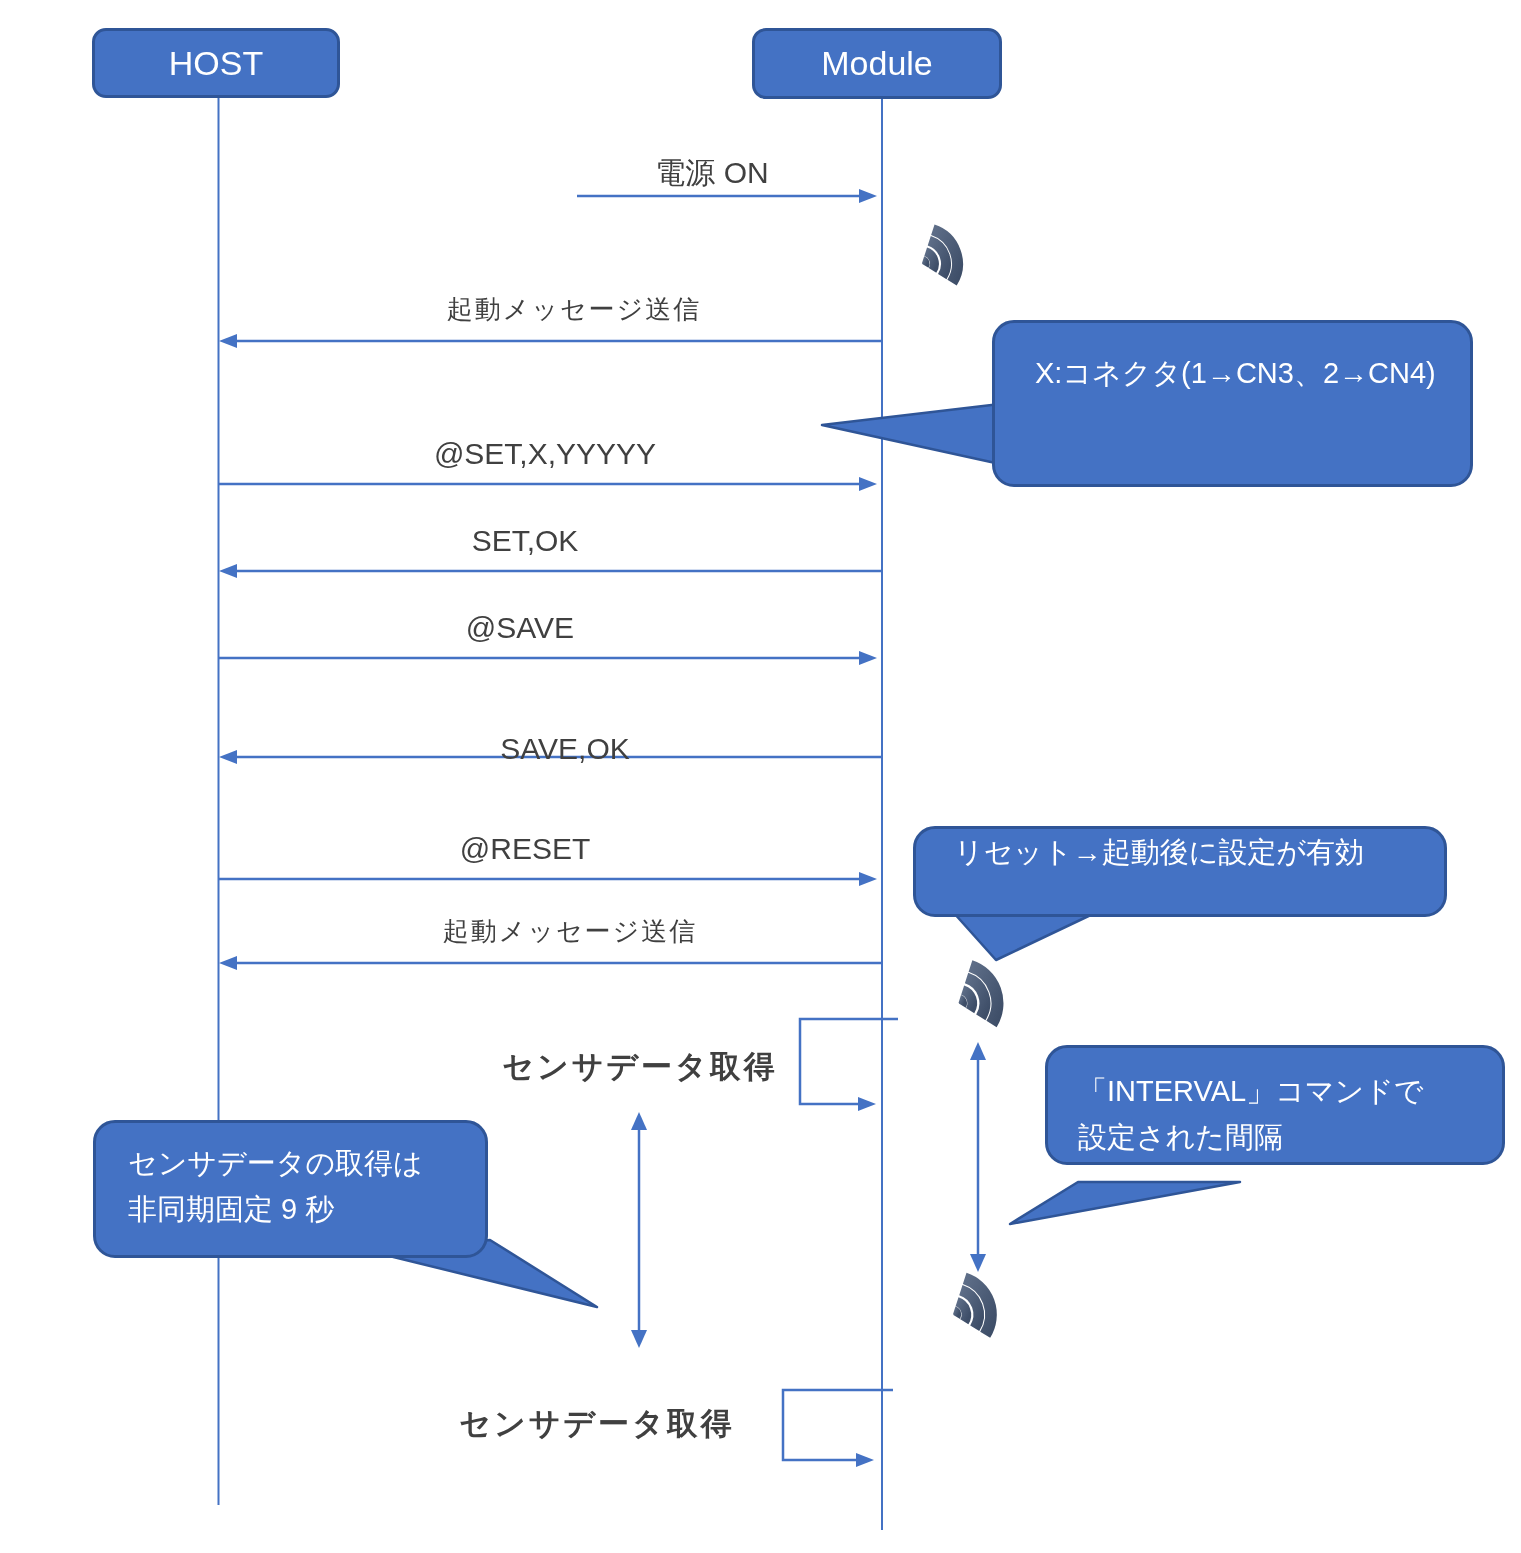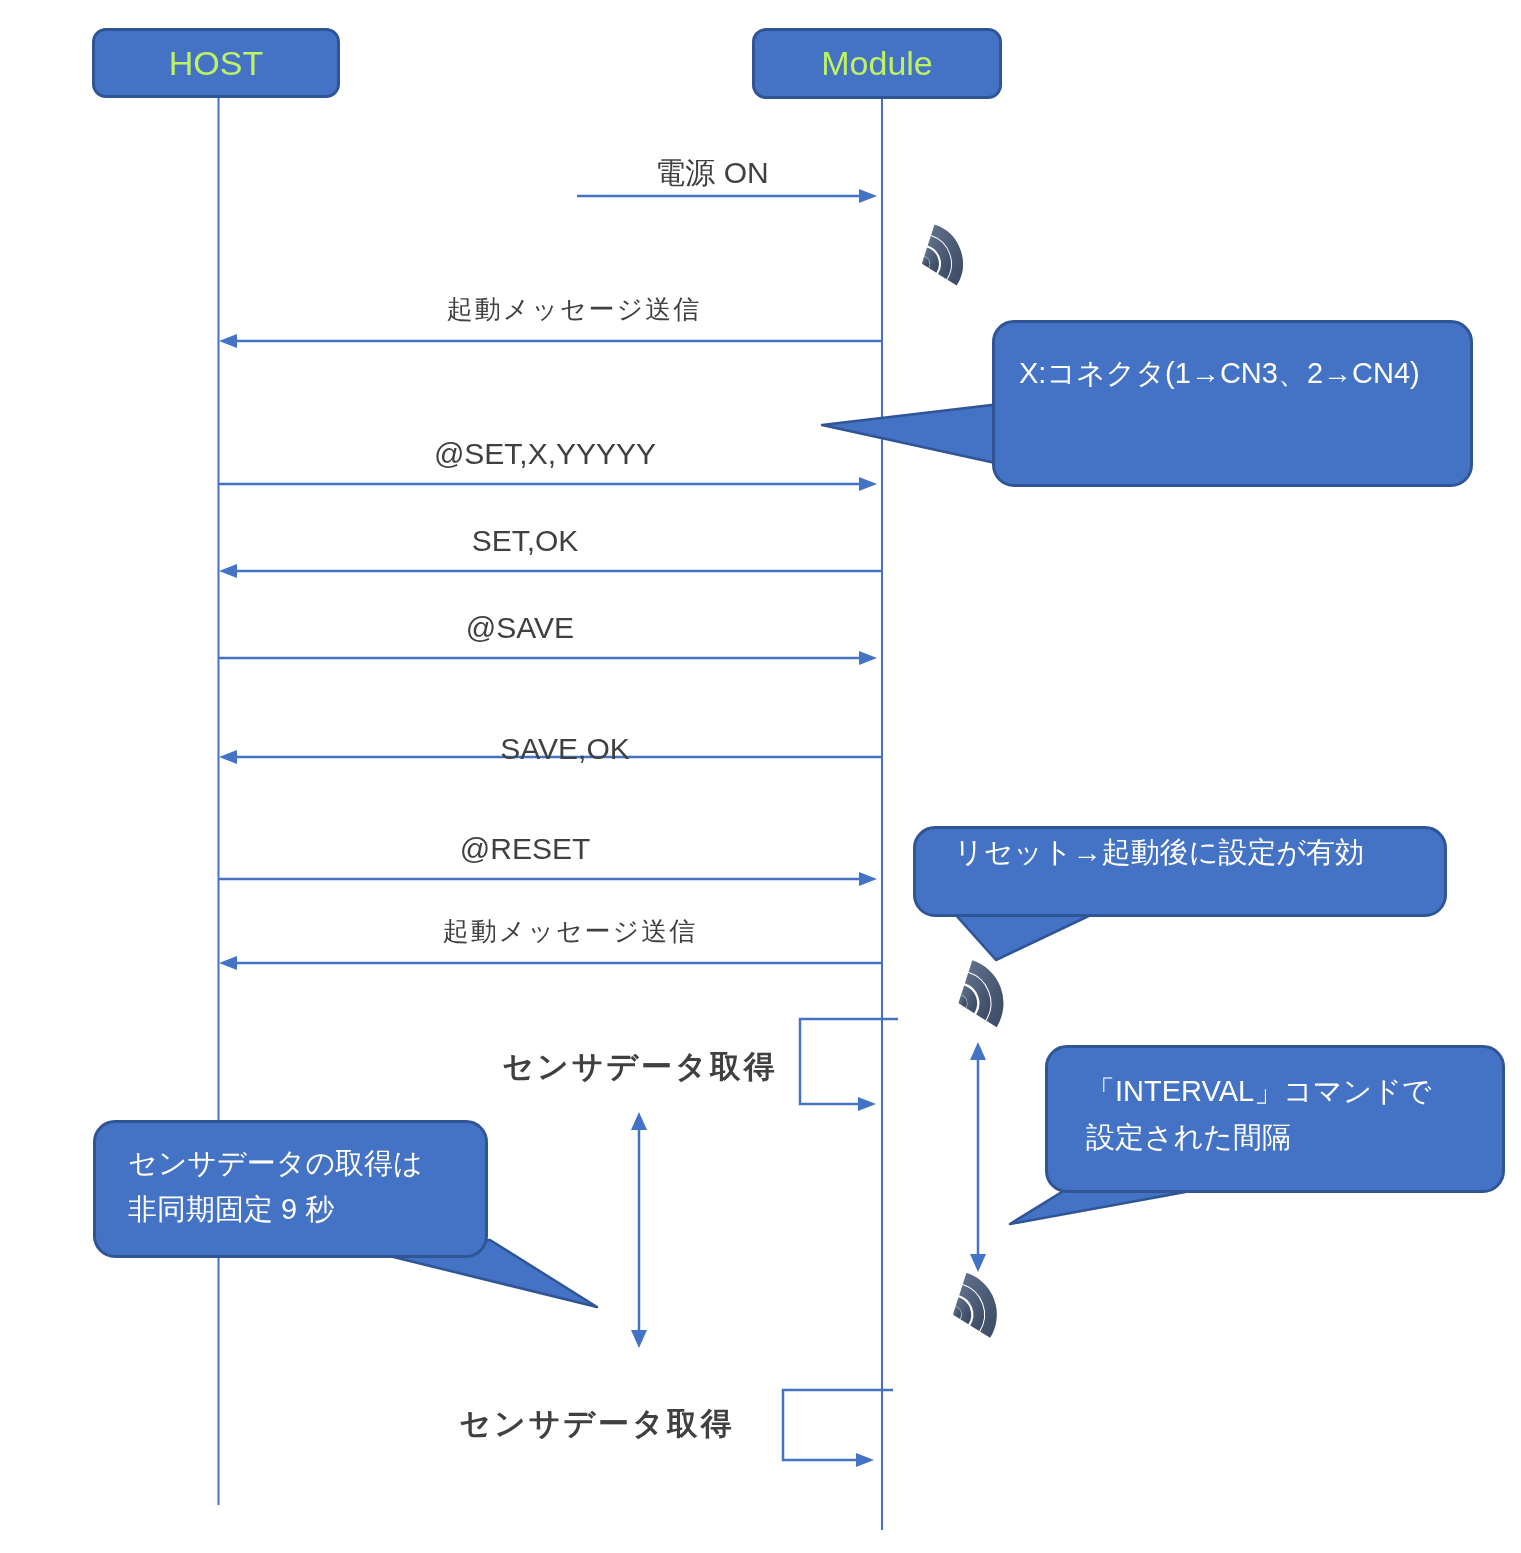--- a/index.html
+++ b/index.html
@@ -8,21 +8,21 @@
     width:1521px;height:1553px;
     background:#ffffff;
     font-family:"Liberation Sans", sans-serif;
     overflow:hidden;
   }
   .layer{position:absolute;left:0;top:0;}
   .actor-box{
     position:absolute;
     display:flex;align-items:center;justify-content:center;
     background:#4472C4;border:3px solid #2F5597;border-radius:14px;
-    color:#bef264;font-size:34px;box-sizing:border-box;
+    color:#ffffff;font-size:34px;box-sizing:border-box;
   }
   .msg-label{
     position:absolute;transform:translateX(-50%);
     white-space:nowrap;color:#404040;font-size:30px;
   }
   .serif{font-family:Liberation Sans, sans-serif;font-size:26px;letter-spacing:2px;}
   .bold-label{font-weight:bold;font-size:31px;letter-spacing:3px;}
   .callout{
     position:absolute;box-sizing:border-box;
     background:#4472C4;border:3px solid #2F5597;border-radius:22px;
@@ -119,29 +119,29 @@
   <div class="msg-label" style="left:545px;top:437px;">@SET,X,YYYYY</div>
   <div class="msg-label" style="left:525px;top:524px;">SET,OK</div>
   <div class="msg-label" style="left:520px;top:611px;">@SAVE</div>
   <div class="msg-label" style="left:525px;top:732px;margin-left:40px;">SAVE,OK</div>
   <div class="msg-label" style="left:525px;top:832px;">@RESET</div>
   <div class="msg-label serif" style="left:570px;top:914px;">起動メッセージ送信</div>
 
   <div class="msg-label bold-label" style="left:640px;top:1046px;">センサデータ取得</div>
   <div class="msg-label bold-label" style="left:597px;top:1403px;">センサデータ取得</div>
 
-  <div class="callout" style="left:992px;top:320px;width:481px;height:167px;padding:27px 0 0 24px;">
+  <div class="callout" style="left:992px;top:320px;width:481px;height:167px;padding:27px 0 0 40px;">
     <span class="line">X:コネクタ(1→CN3、2→CN4)</span>
   </div>
 
   <div class="callout" style="left:913px;top:826px;width:534px;height:91px;display:flex;padding-left:38px;">
     <span class="line">リセット→起動後に設定が有効</span>
   </div>
 
-  <div class="callout" style="left:1045px;top:1045px;width:460px;height:148px;padding:20px 0 0 38px;">
+  <div class="callout" style="left:1045px;top:1045px;width:460px;height:120px;padding:20px 0 0 30px;">
     <span class="line">「INTERVAL」コマンドで</span>
     <span class="line">設定された間隔</span>
   </div>
 
   <div class="callout" style="left:93px;top:1120px;width:395px;height:138px;padding:17px 0 0 32px;">
     <span class="line">センサデータの取得は</span>
     <span class="line">非同期固定 9 秒</span>
   </div>
 
 </div>

